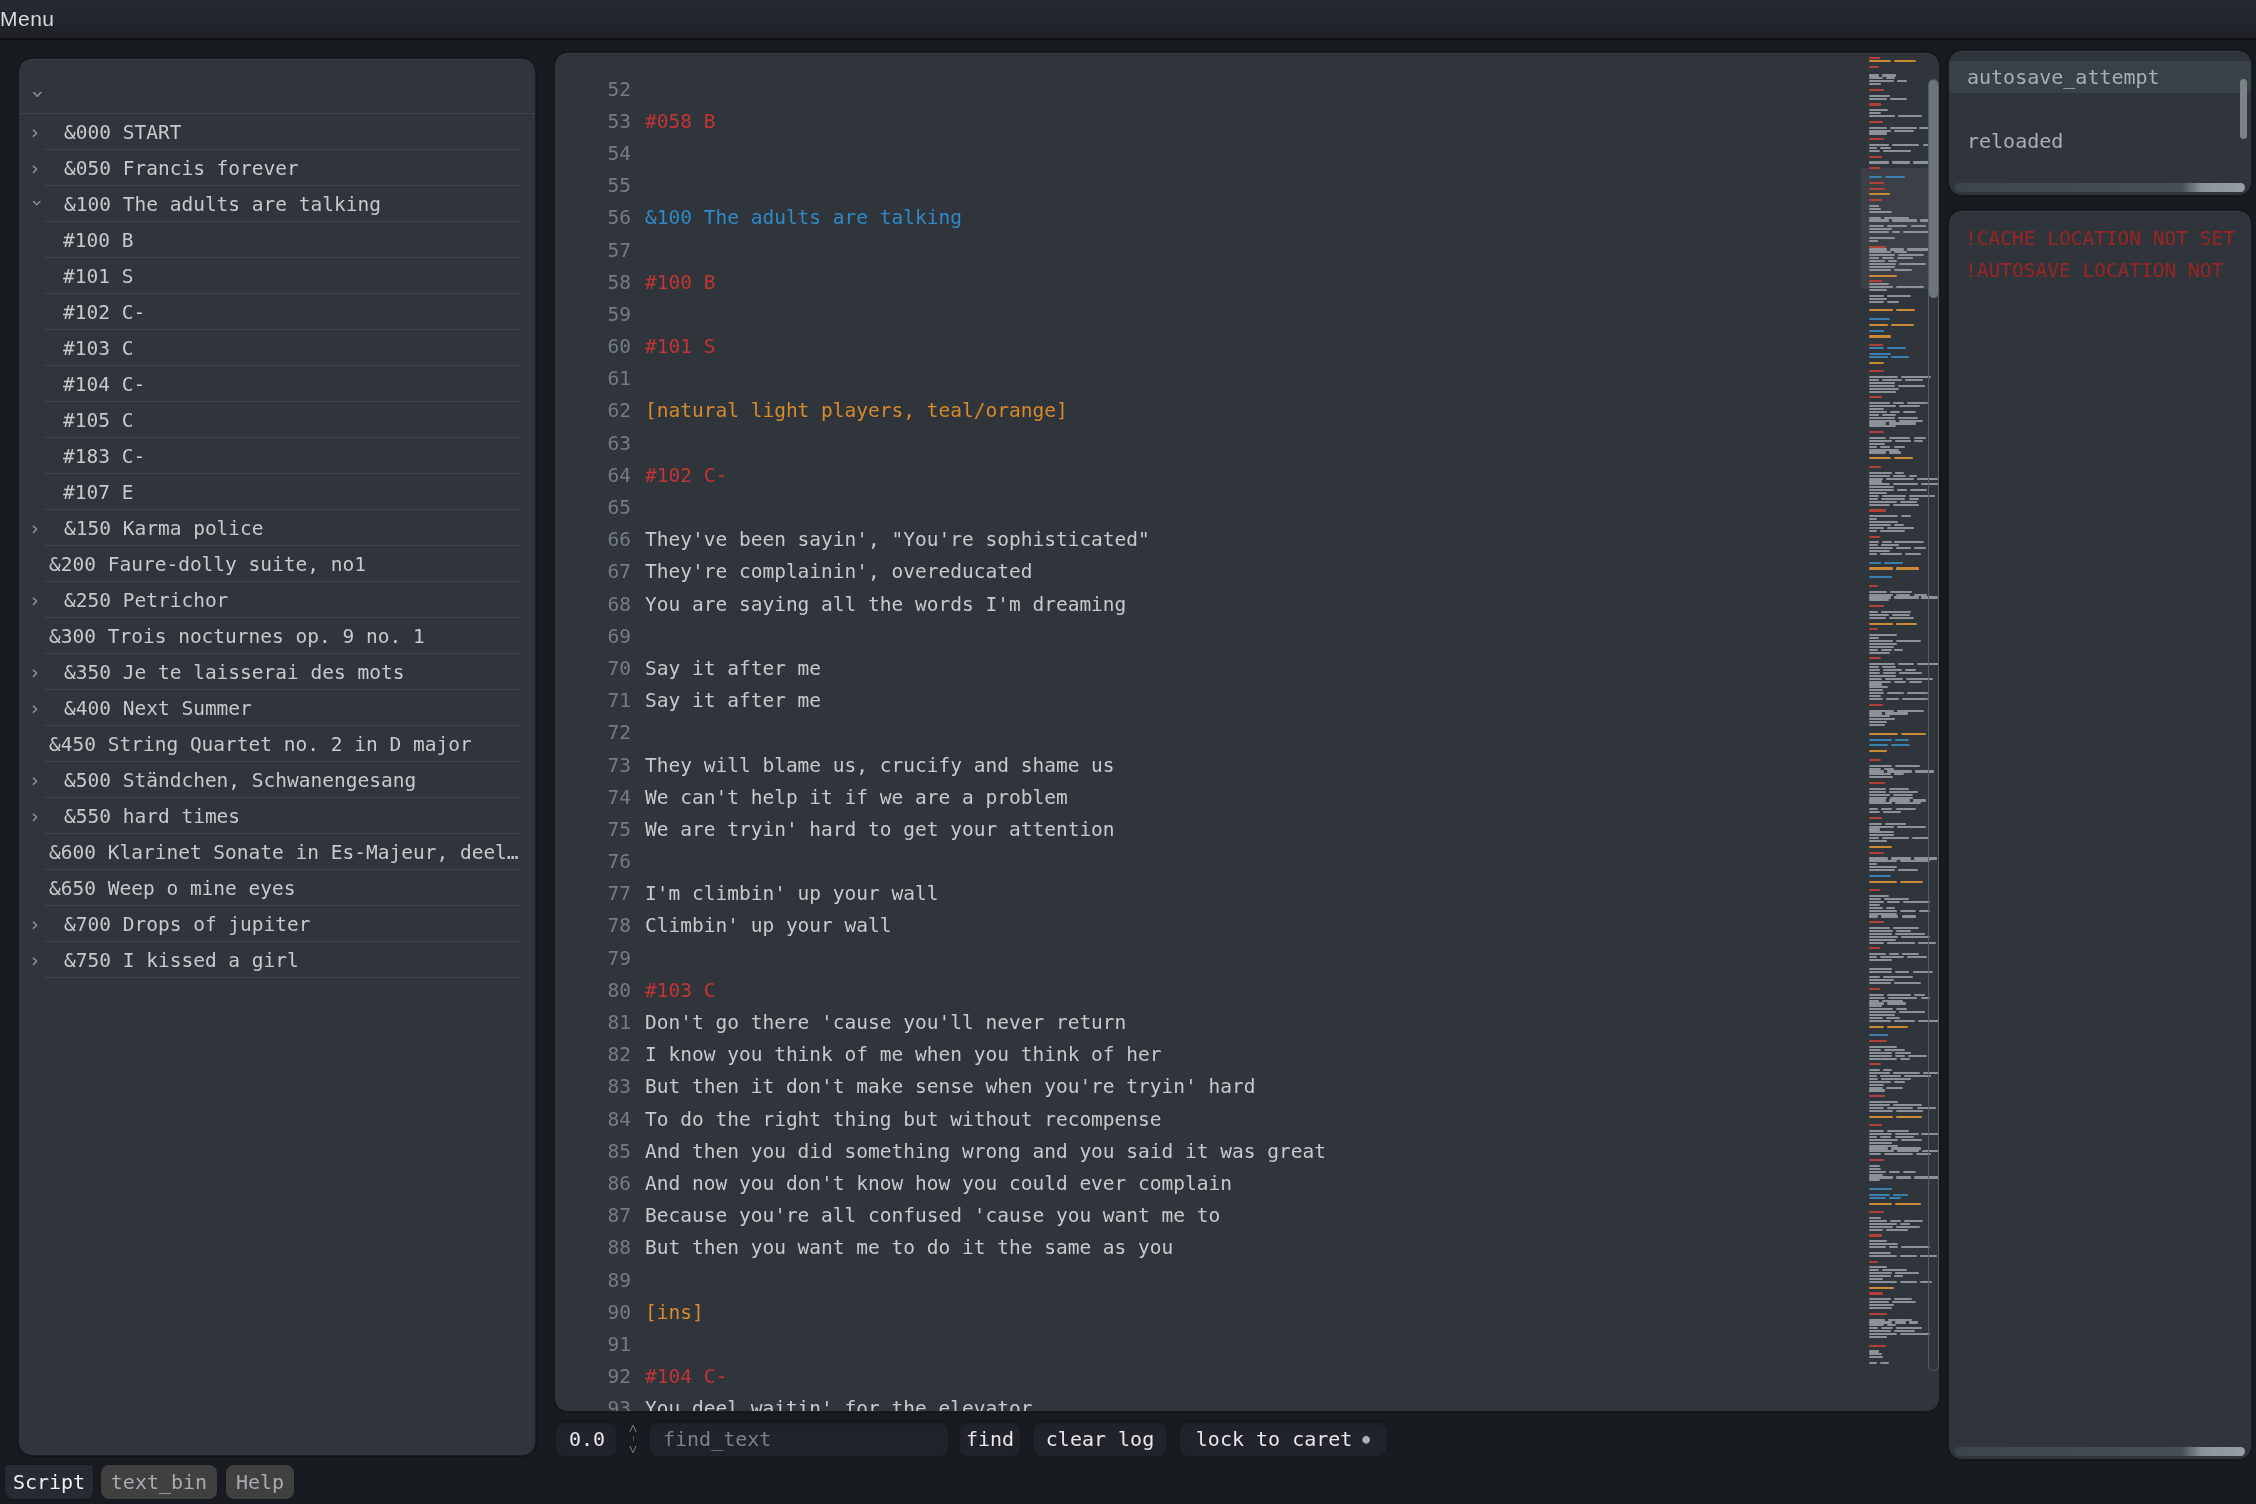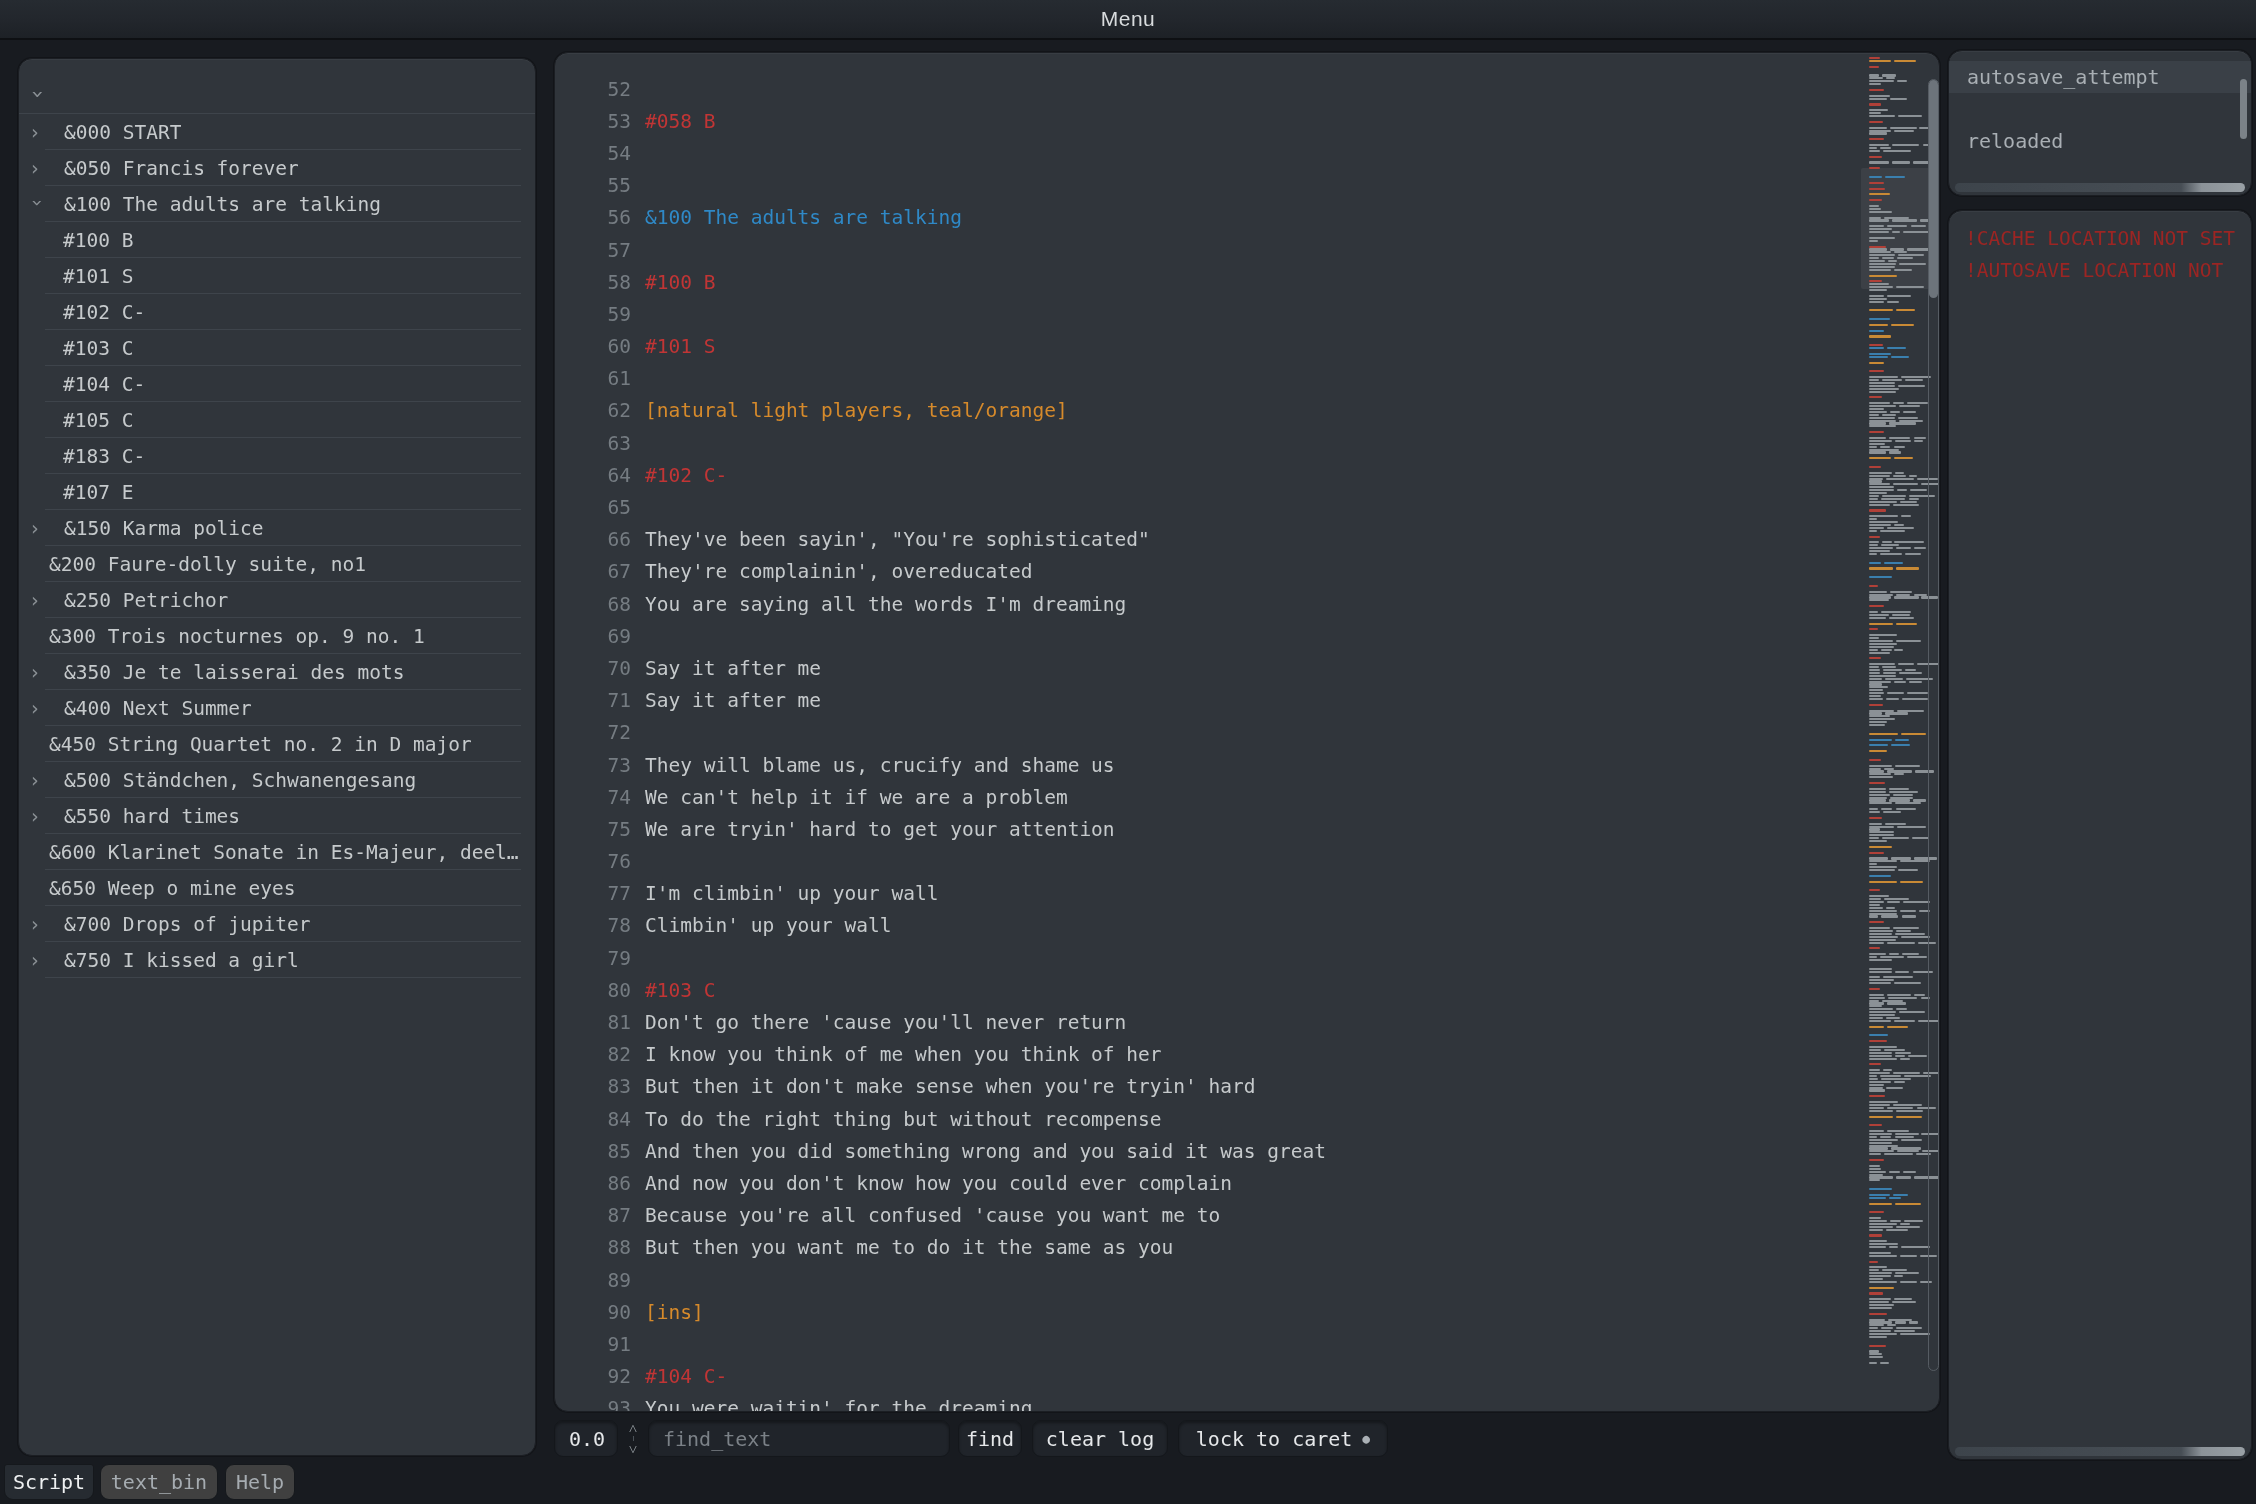--- a/index.html
+++ b/index.html
@@ -1,21 +1,21 @@
 <!DOCTYPE html>
 <html style="--page-bg: #181b20; --bar-bg: #23272d; --panel-bg: #30353b; --panel-border: #1b1e23; --divider: #3e444b; --text: #c6cacc; --text-dim: #a9afb4; --muted: #757c82; --red: #c13535; --red-dark: #9c2523; --blue: #2f89c7; --orange: #d68a2b; --control-bg: #20242a; --control-text: #e6e8ea; --placeholder: #7b8187; --row-highlight: #3a4047; --scroll: #6d747b; --mm-red: #b04038; --mm-orange: #c98a35; --mm-blue: #3a7fae; --mm-gray: #8b9196;"><head>
 <meta charset="utf-8">
 <style>
   html,body{margin:0;padding:0;background:var(--page-bg,#181b20);}
   body{width:2256px;height:1504px;position:relative;overflow:hidden;
        font-family:"DejaVu Sans Mono",monospace;-webkit-font-smoothing:antialiased;}
   
   .menubar{position:absolute;left:0;top:0;width:2256px;height:38px;
     background:linear-gradient(180deg,#262b31 0%,#22262c 55%,#1d2126 100%);
-    border-bottom:2px solid #0e1013;display:flex;align-items:center;justify-content:center;}
+    border-bottom:2px solid #0e1013;display:flex;align-items:center;justify-content:flex-start;}
   .menubar .title{color:#d8dbdd;font-family:"Liberation Sans",sans-serif;font-size:21px;letter-spacing:.5px;}
   
   .panel{position:absolute;background:var(--panel-bg,#30353b);border-radius:14px;
     border:1px solid var(--panel-border,#1b1e23);
     box-shadow:inset 0 1px 0 rgba(255,255,255,.045), 0 0 0 1px rgba(0,0,0,.25);
     overflow:hidden;box-sizing:border-box;}
   
   #sidebar{left:18px;top:58px;width:518px;height:1398px;}
   #sidebar .corner-chev{position:absolute;left:12px;top:24px;color:#8a9095;font-size:22px;
     transform:rotate(90deg);line-height:1;}
@@ -219,21 +219,21 @@
       <div class="eline k-p"><span class="num">83</span><span class="txt">But then it don't make sense when you're tryin' hard</span></div>
       <div class="eline k-p"><span class="num">84</span><span class="txt">To do the right thing but without recompense</span></div>
       <div class="eline k-p"><span class="num">85</span><span class="txt">And then you did something wrong and you said it was great</span></div>
       <div class="eline k-p"><span class="num">86</span><span class="txt">And now you don't know how you could ever complain</span></div>
       <div class="eline k-p"><span class="num">87</span><span class="txt">Because you're all confused 'cause you want me to</span></div>
       <div class="eline k-p"><span class="num">88</span><span class="txt">But then you want me to do it the same as you</span></div>
       <div class="eline k-p"><span class="num">89</span><span class="txt"></span></div>
       <div class="eline k-o"><span class="num">90</span><span class="txt">[ins]</span></div>
       <div class="eline k-p"><span class="num">91</span><span class="txt"></span></div>
       <div class="eline k-r"><span class="num">92</span><span class="txt">#104 C-</span></div>
-      <div class="eline k-p"><span class="num">93</span><span class="txt">You were waitin' for the dreaming</span></div>
+      <div class="eline k-p"><span class="num">93</span><span class="txt">You deel waitin' for the elevator</span></div>
     </div>
   <div id="mm-viewport"></div>
   <div id="minimap">
       <span class="mseg mmr" style="left:2px;top:4.0px;width:11px"></span>
       <span class="mseg mmo" style="left:2px;top:6.9px;width:22px"></span>
       <span class="mseg mmo" style="left:27px;top:6.9px;width:22px"></span>
       <span class="mseg mmr" style="left:2px;top:12.7px;width:10px"></span>
       <span class="mseg mmg" style="left:2px;top:21.4px;width:10px"></span>
       <span class="mseg mmg" style="left:15px;top:21.4px;width:14px"></span>
       <span class="mseg mmg" style="left:2px;top:24.3px;width:14px"></span>

